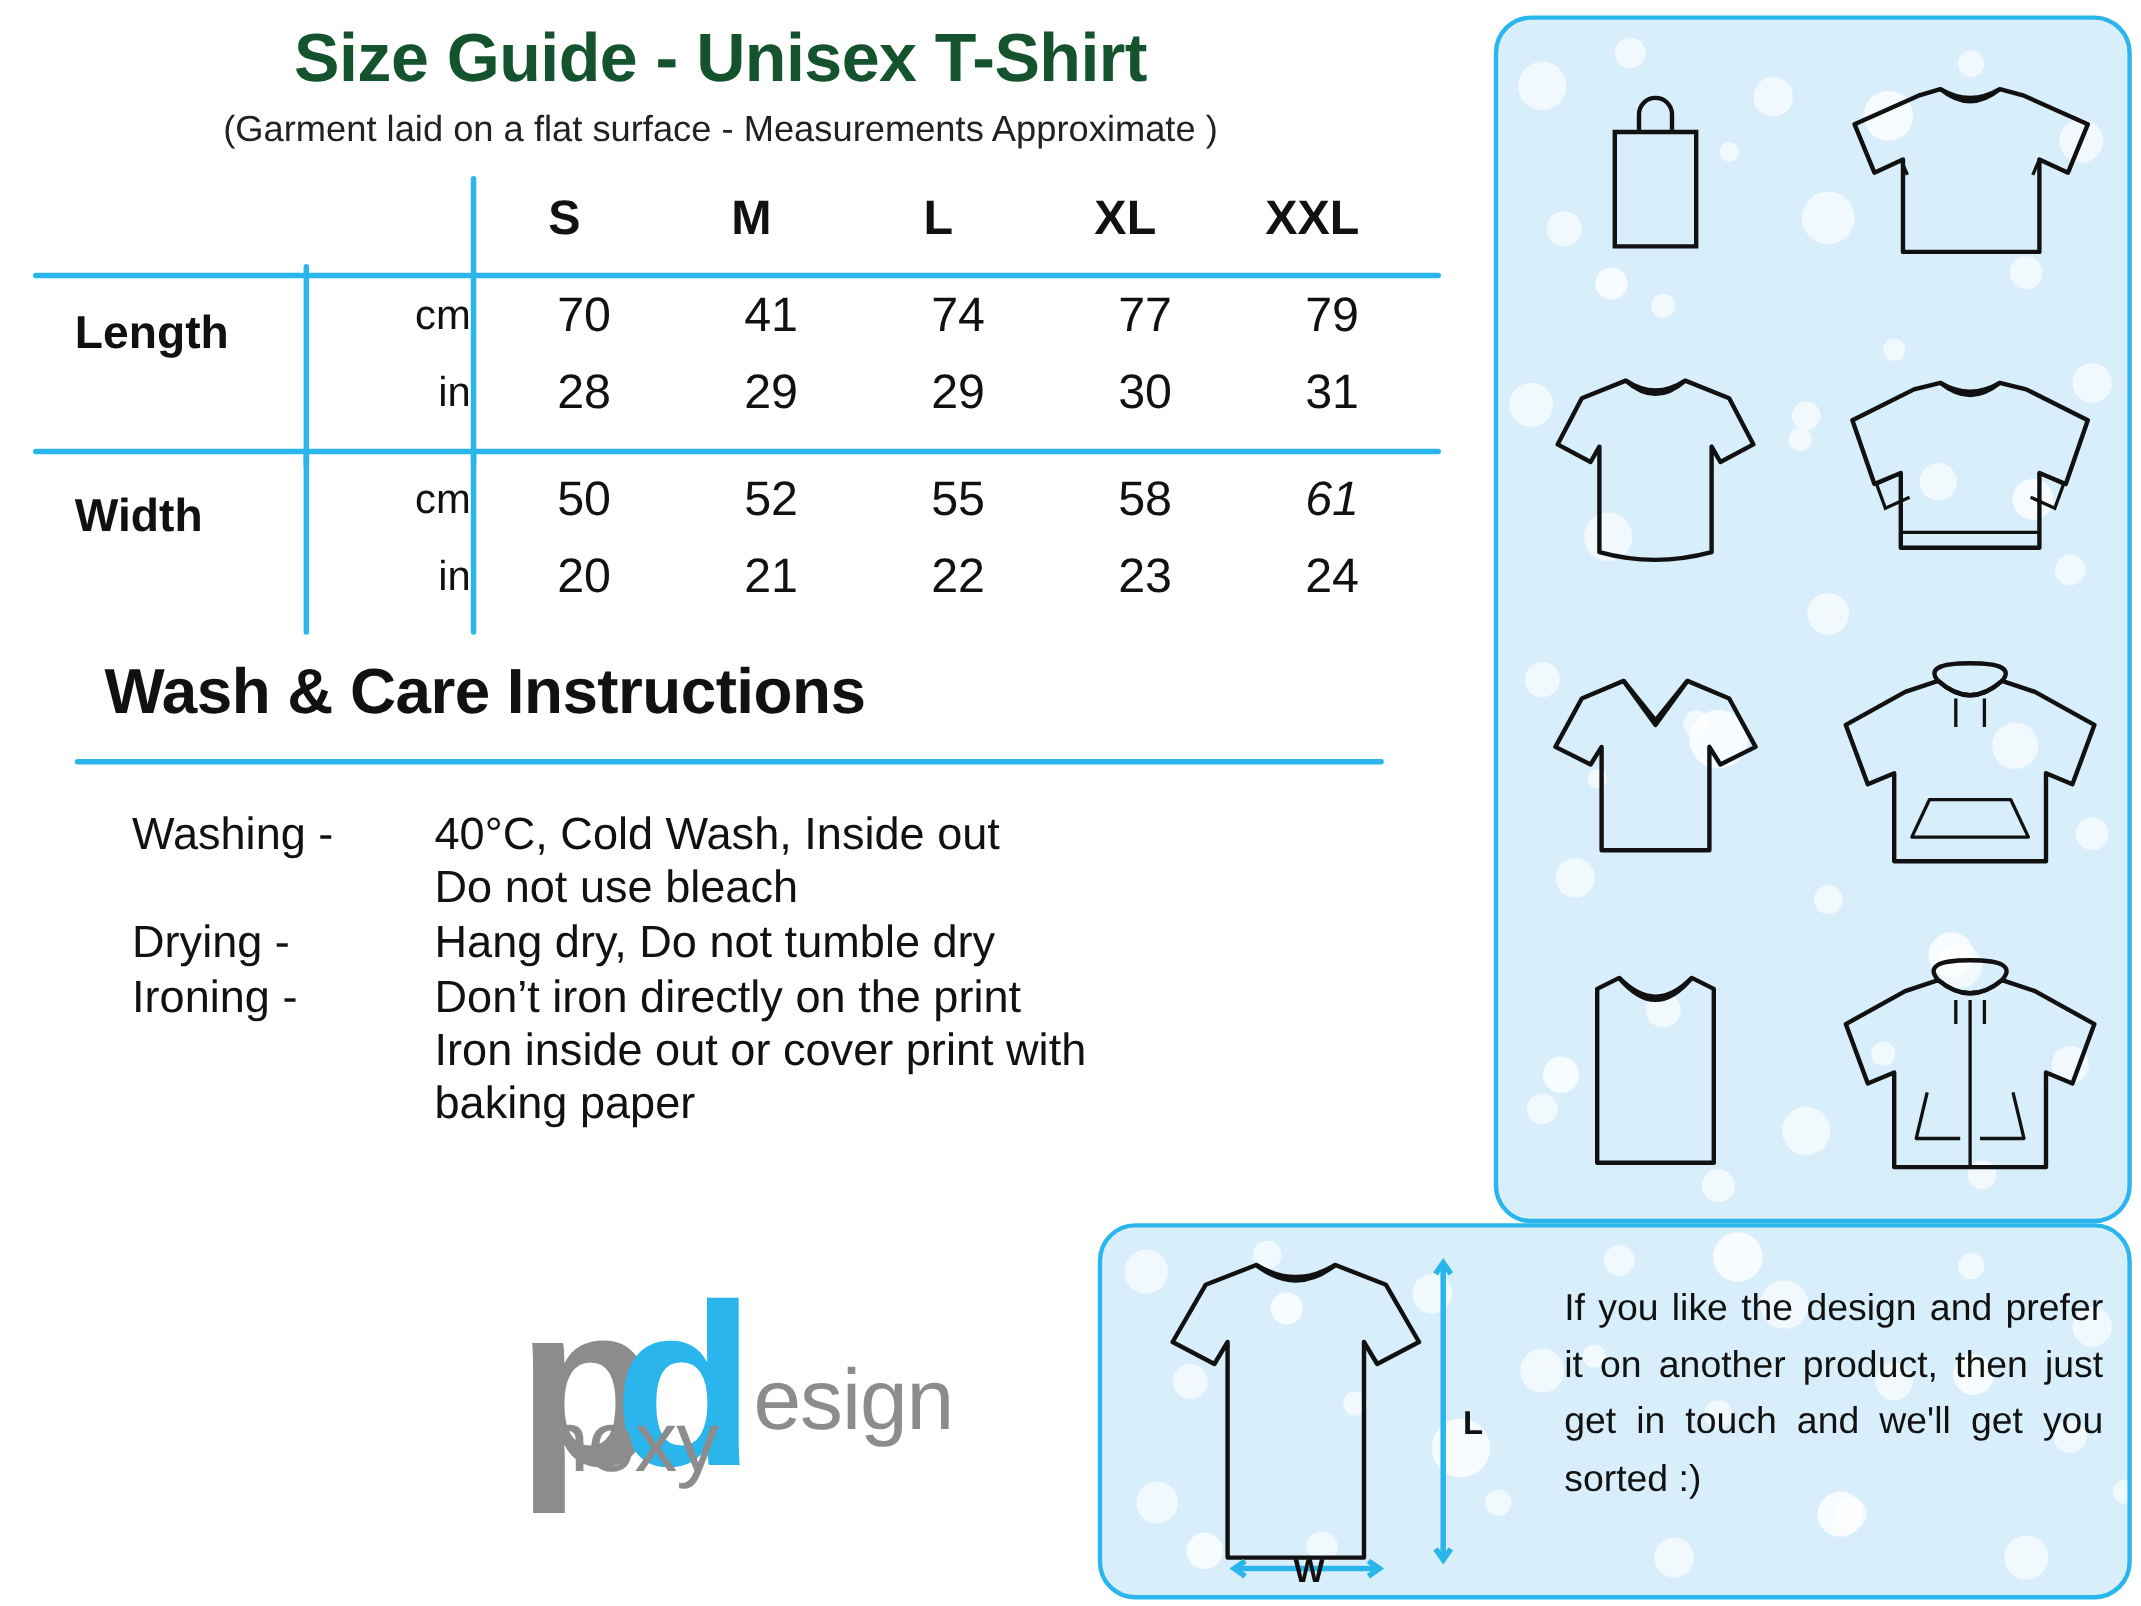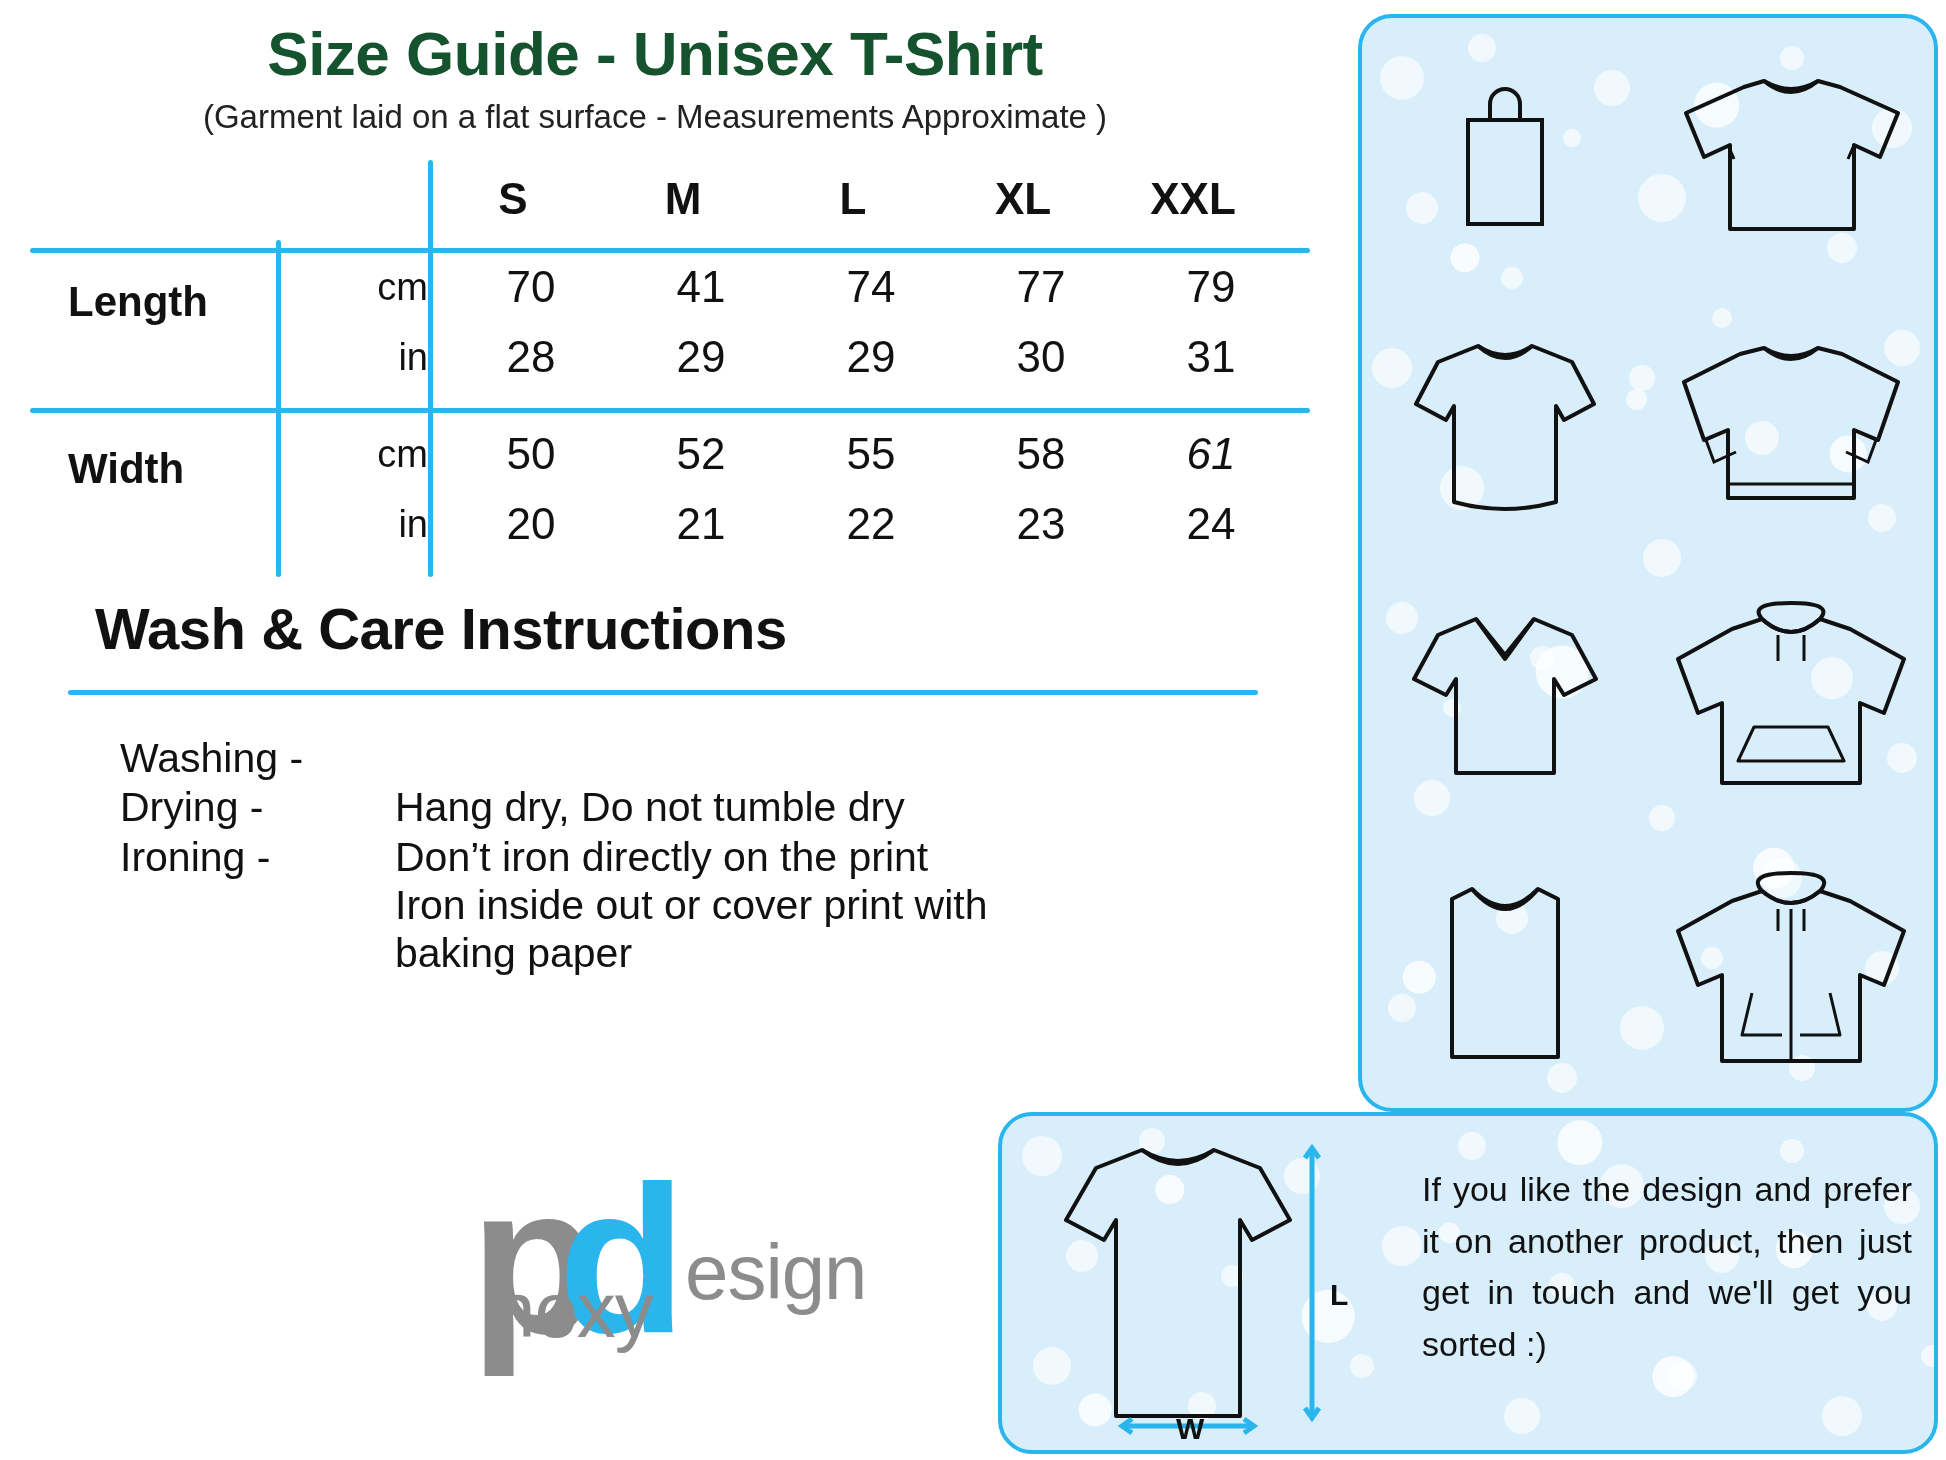--- a/index.html
+++ b/index.html
@@ -328,20 +328,24 @@
       <div class="sz-cell" style="width:170px;">24</div>
     </div>
   </div>
 
   <div class="wash-title">Wash &amp; Care Instructions</div>
   <div class="wash-underline"></div>
 
   <div class="care-list">
     <div class="care-row">
       <div class="care-key">Washing -</div>
+      <div class="care-vals">
+        <div>40°C, Cold Wash, Inside out</div>
+        <div>Do not use bleach</div>
+      </div>
     </div>
     <div class="care-row">
       <div class="care-key">Drying -</div>
       <div class="care-vals">
         <div>Hang dry, Do not tumble dry</div>
       </div>
     </div>
     <div class="care-row">
       <div class="care-key">Ironing -</div>
       <div class="care-vals">

